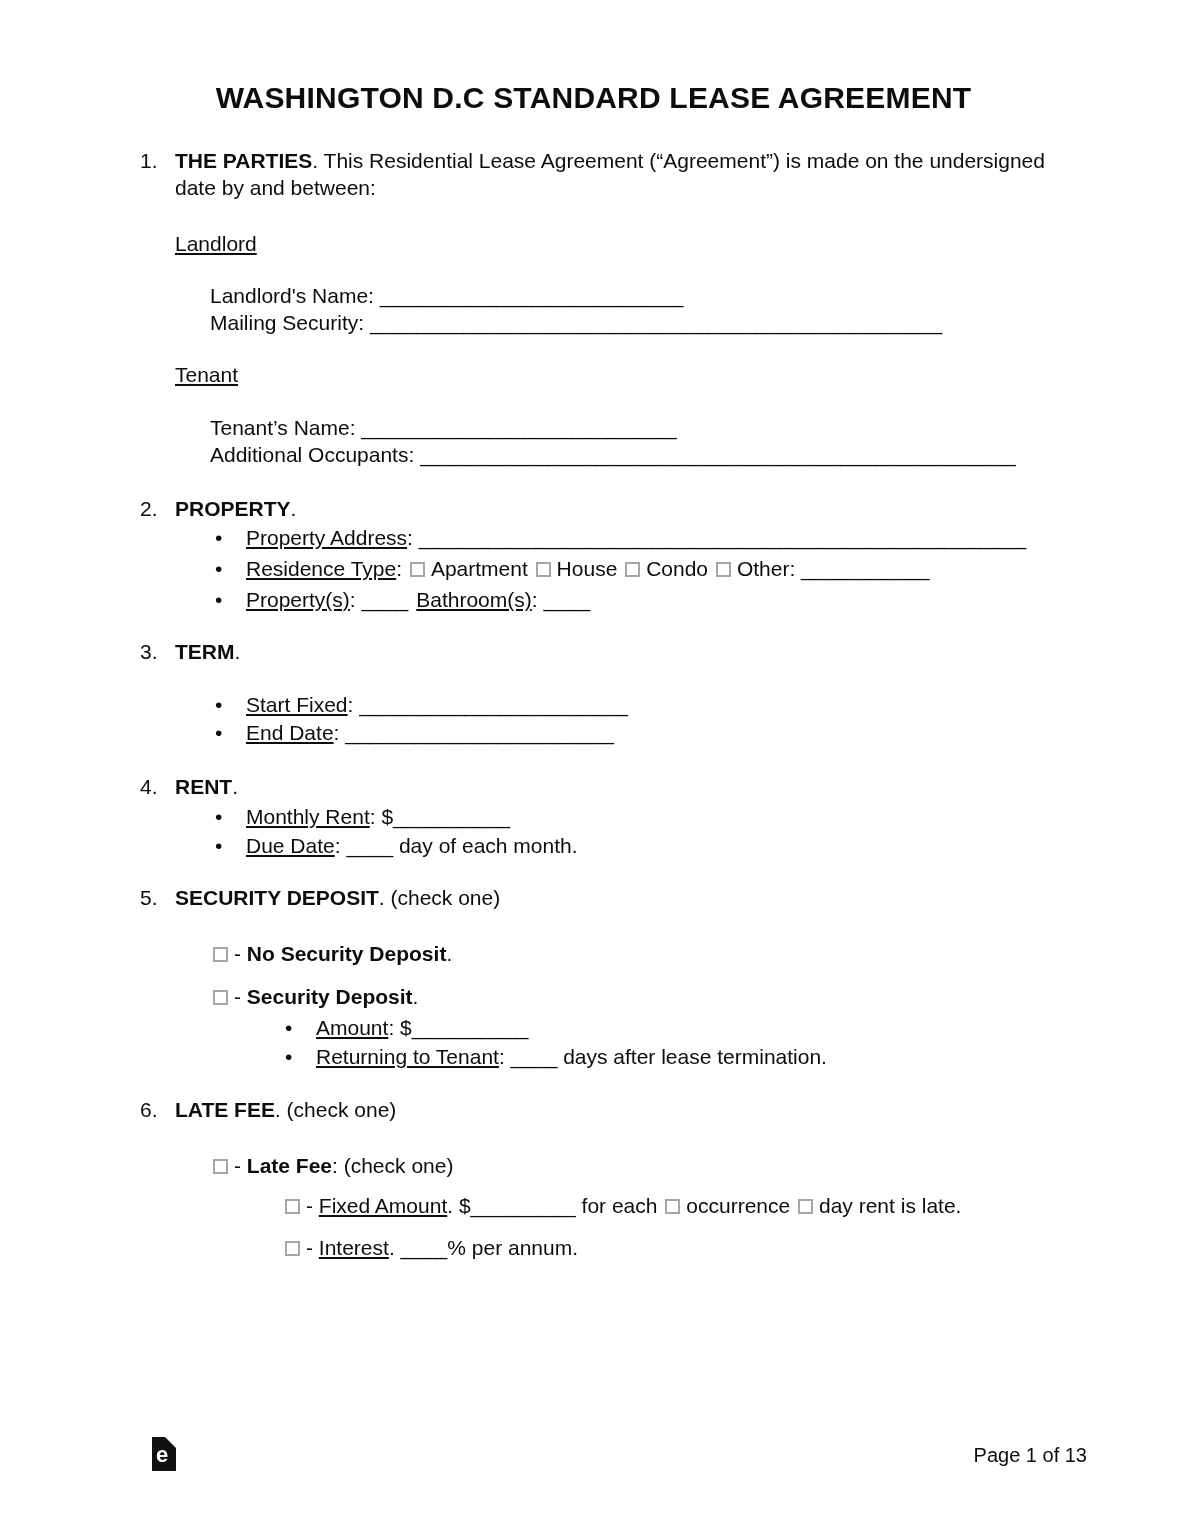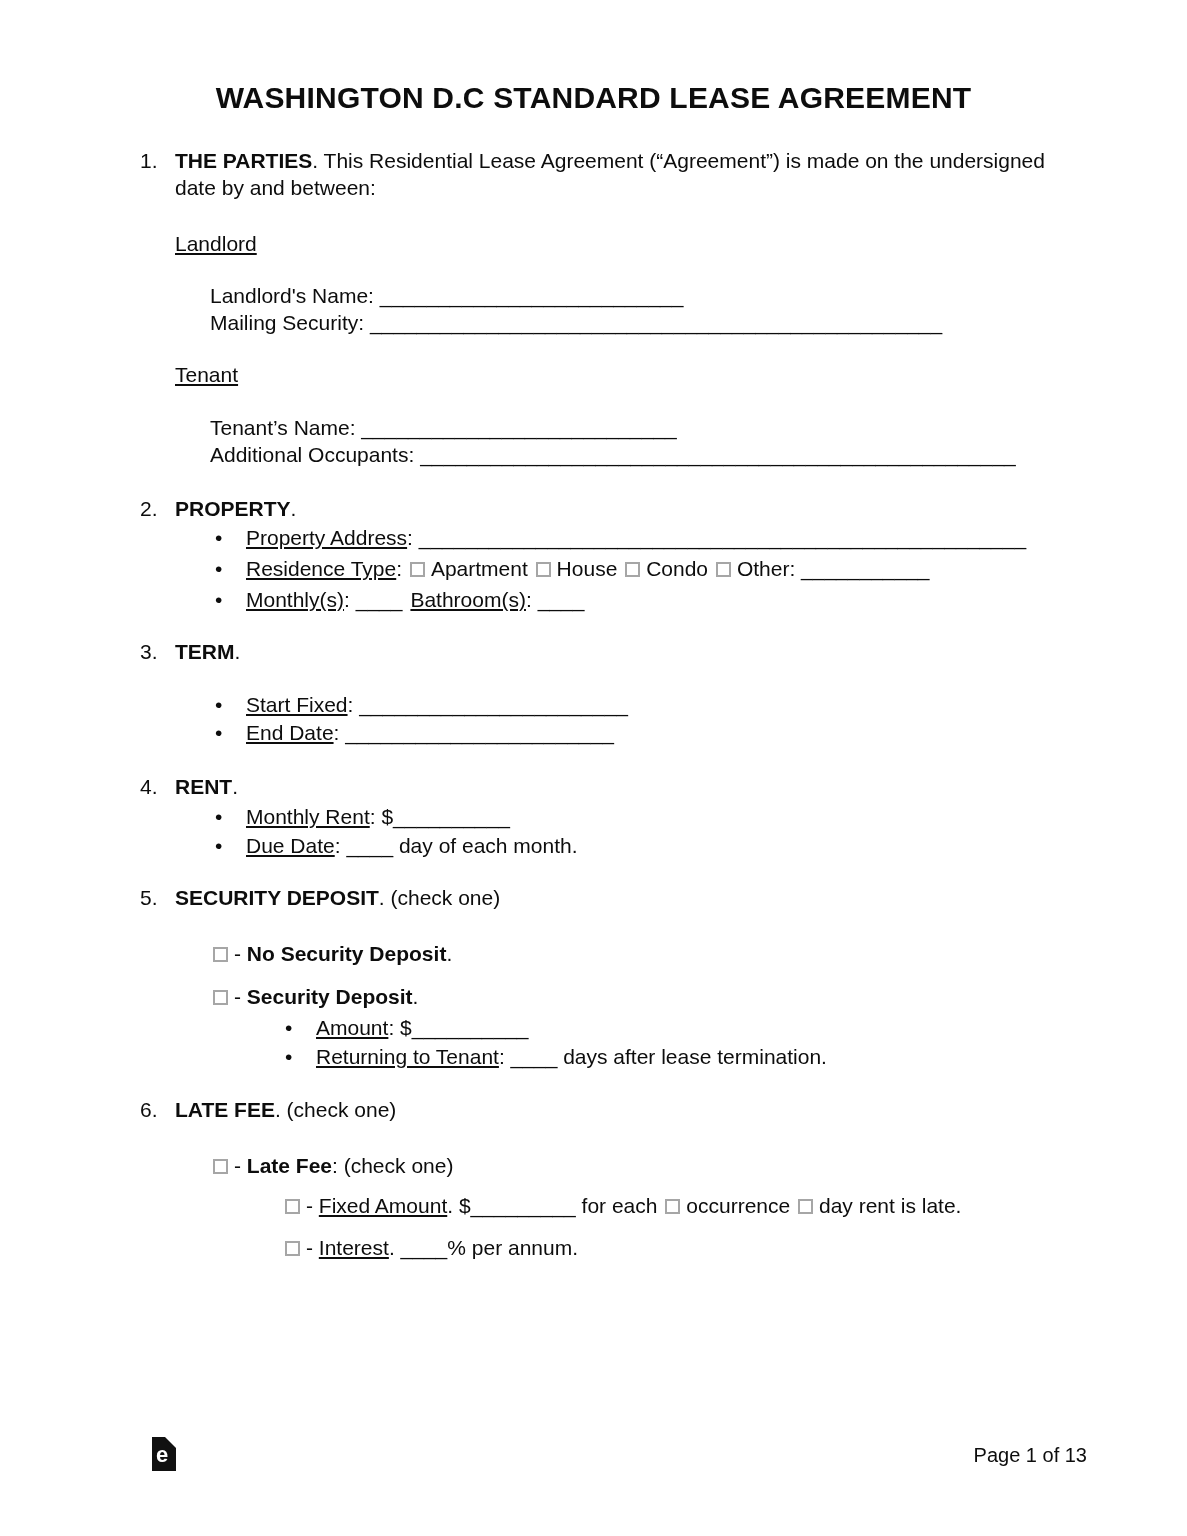--- a/index.html
+++ b/index.html
@@ -122,21 +122,21 @@
       </div>
     </div>
 
     <div class="row ind-bullet lh31">
       <span class="blt">•</span><span class="u">Property Address</span><span>: </span><span class="blank">____________________________________________________</span>
     </div>
     <div class="row ind-bullet lh31">
       <span class="blt">•</span><span class="u">Residence Type</span><span>: </span><span class="cb"></span><span>Apartment </span><span class="cb"></span><span>House </span><span class="cb"></span><span>Condo </span><span class="cb"></span><span>Other: </span><span class="blank">___________</span>
     </div>
     <div class="row ind-bullet lh31">
-      <span class="blt">•</span><span class="u">Monthly(s)</span><span>: </span><span class="blank">____</span><span class="u gapL">Bathroom(s)</span><span>: </span><span class="blank">____</span>
+      <span class="blt">•</span><span class="u">Property(s)</span><span>: </span><span class="blank">____</span><span class="u gapL">Bathroom(s)</span><span>: </span><span class="blank">____</span>
     </div>
 
     <div class="sec-row" style="margin-top:23px">
       <span class="num">3.</span>
       <div class="sec-body">
         <span class="bld">TERM</span><span>.</span>
       </div>
     </div>
 
     <div style="margin-top:26px">

